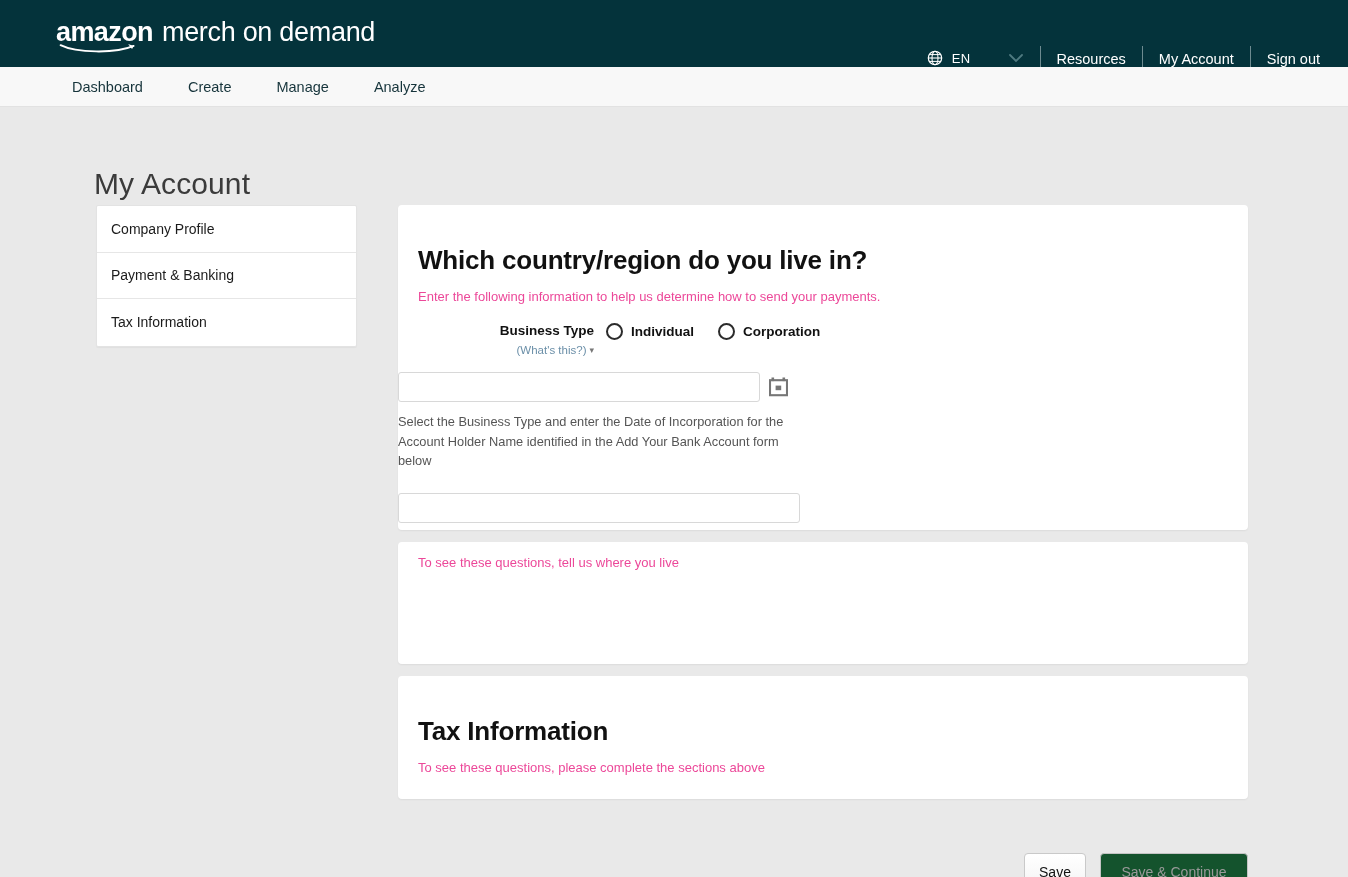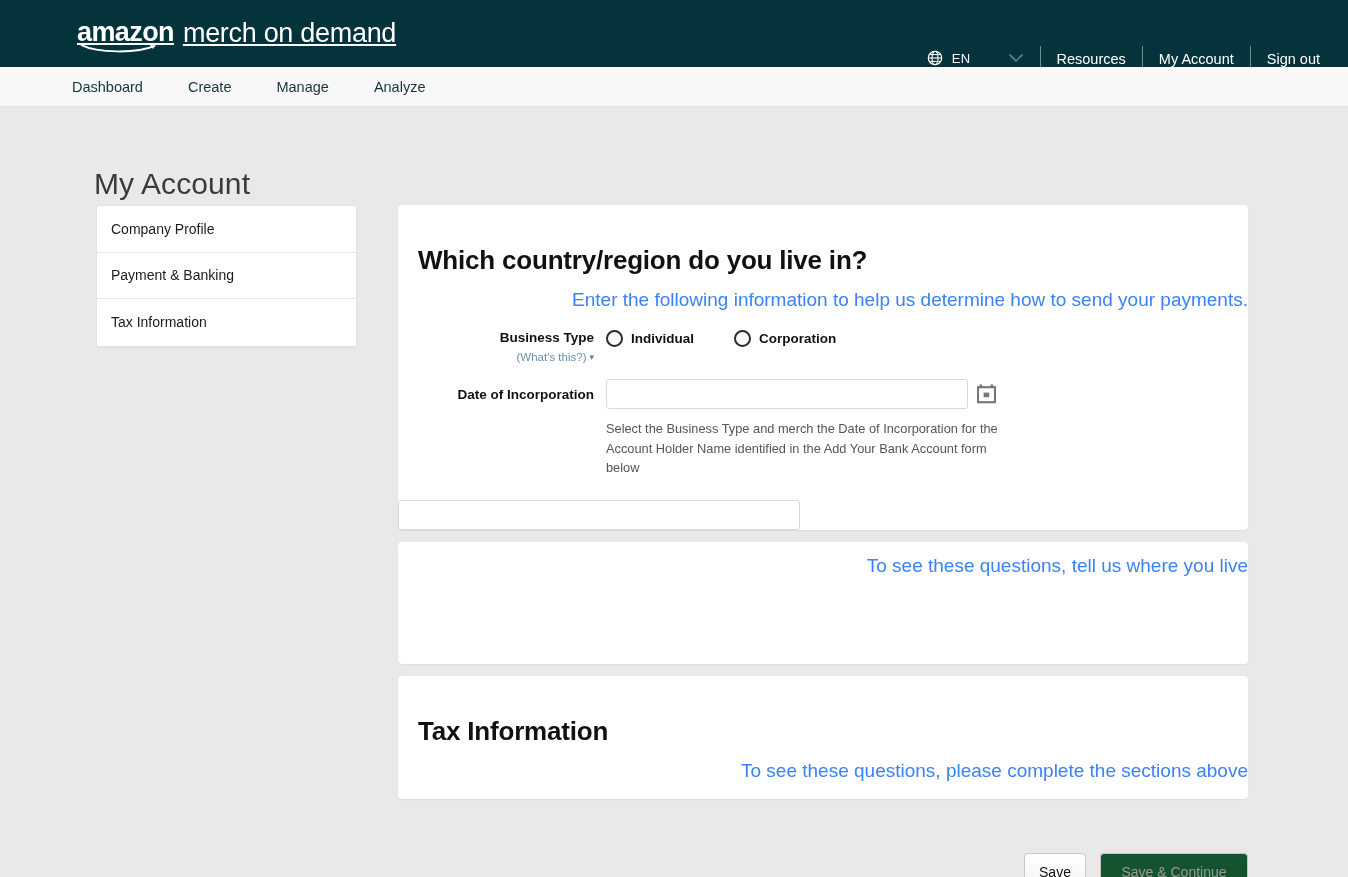--- a/index.html
+++ b/index.html
@@ -18,26 +18,25 @@
 
   
   .top-header {
     height: 67px;
     background: #04333b;
     display: flex;
     align-items: center;
     position: relative;
   }
   .brand {
-    margin-left: 77px;
-    display: flex;
-    align-items: center;
+    margin-left: 56px;
+    display: flex;
+    align-items: flex-start;
     color: #fff;
     user-select: none;
-    text-decoration: underline;
   }
   .brand-amazon {
     position: relative;
     font-size: 27px;
     font-weight: 700;
     letter-spacing: -0.6px;
     line-height: 1;
     padding-bottom: 2px;
   }
   .brand-amazon .swoosh {
@@ -168,25 +167,24 @@
 
   .card-title {
     font-size: 26px;
     font-weight: 700;
     color: #111;
     letter-spacing: -0.2px;
     margin: 0;
     padding: 40px 0 0 20px;
   }
   .card-sub {
-    font-size: 19px;
-    color: #3b82f6;
+    font-size: 13px;
+    color: #ec4899;
     padding: 13px 0 0 20px;
     margin: 0;
-    text-align: right;
   }
 
   
   .form {
     padding-top: 18px;
   }
   .form-row {
     display: flex;
     align-items: flex-start;
   }
@@ -215,21 +213,21 @@
     display: inline-block;
     margin-left: 3px;
     color: #777;
     font-size: 9px;
     vertical-align: 1px;
   }
 
   .radio-group {
     display: flex;
     align-items: flex-start;
-    gap: 16px;
+    gap: 0;
     padding-top: 1px;
   }
   .radio-opt {
     display: flex;
     align-items: center;
     cursor: pointer;
     margin-right: 24px;
   }
   .radio-circle {
     width: 17px;
@@ -393,38 +391,35 @@
             <span class="radio-label">Individual</span>
           </div>
           <div class="radio-opt">
             <span class="radio-circle"></span>
             <span class="radio-label">Corporation</span>
           </div>
         </div>
       </div>
 
       <div class="form-row" style="margin-top:14px;">
-        <div class="form-label" style="padding-top:7px;">
-          <span class="lbl">Date of Incorporation</span>
-        </div>
         <div>
           <div style="display:flex;align-items:center;">
             <input class="txt-input" id="date-input" type="text" placeholder="" style="">
             <button class="cal-btn">
               <span>
                 <svg width="19" height="20" viewBox="0 0 19 20">
                   <rect x="2.5" y="0.5" width="2.6" height="3.6" fill="#767676"></rect>
                   <rect x="13.5" y="0.5" width="2.6" height="3.6" fill="#767676"></rect>
                   <rect x="1" y="3.2" width="17" height="15" fill="none" stroke="#767676" stroke-width="2.1"></rect>
                   <rect x="6.6" y="8.6" width="5.6" height="4.6" fill="#767676"></rect>
                 </svg>
               </span>
             </button>
           </div>
-          <div class="helper">Select the Business Type and merch the Date of Incorporation for the Account Holder Name identified in the Add Your Bank Account form below</div>
+          <div class="helper">Select the Business Type and enter the Date of Incorporation for the Account Holder Name identified in the Add Your Bank Account form below</div>
         </div>
       </div>
 
       <div class="form-row" style="margin-top:22px;">
         <input class="txt-input" id="country-input" type="text" placeholder="" style="">
       </div>
 
     </div>
   </div>
 

